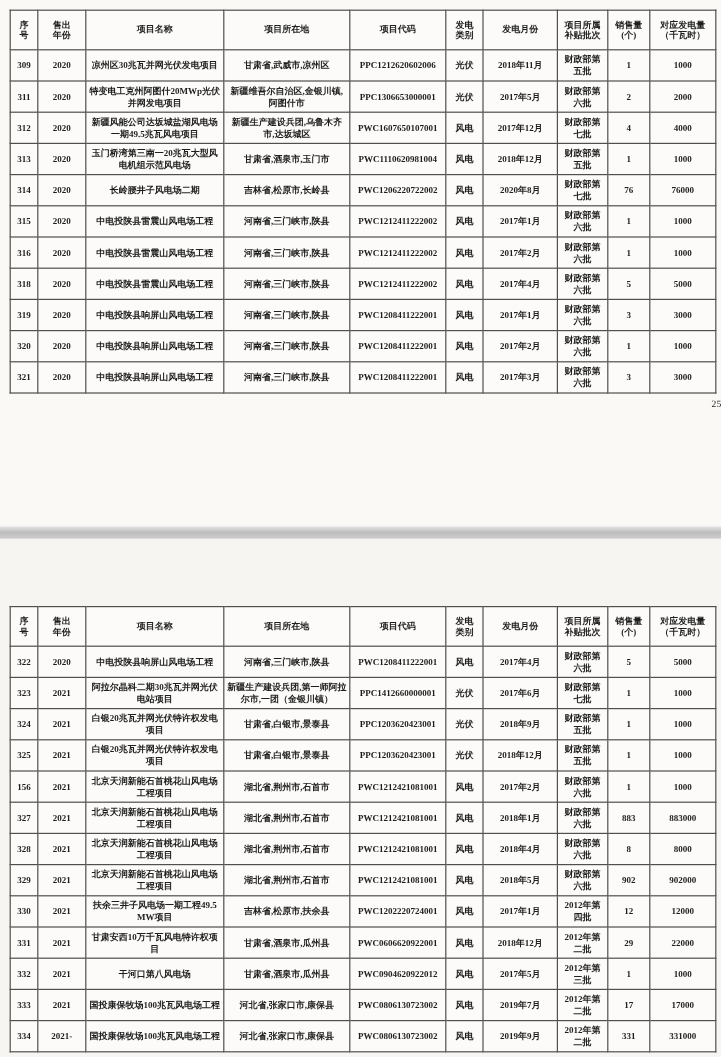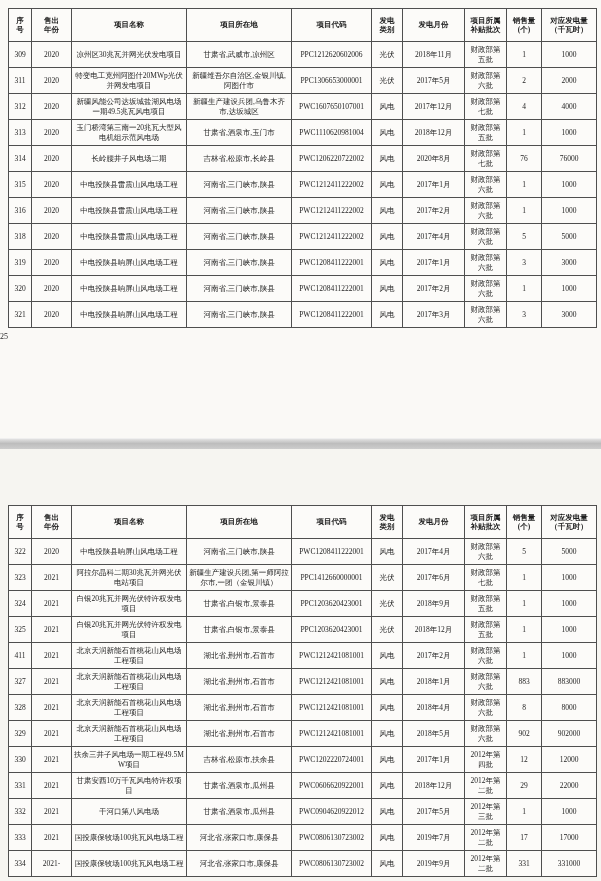--- a/index.html
+++ b/index.html
@@ -53,23 +53,23 @@
     font-size: 7.5px;
     line-height: 9.5px;
     overflow: hidden;
     word-break: break-all;
   }
   table.data-table th {
     font-weight: bold;
     white-space: pre-line;
     height: 30px;
   }
-  table.data-table tbody tr { height: 26px; }
+  table.data-table tbody tr { height: 26px; font-weight: bold; }
   .page-num {
-    text-align: left;
+    text-align: right;
     margin-top: 4px;
     font-size: 8px;
     color: #2a2a2a;
   }
 </style>
 </head>
 <body>
 
 <div class="canvas">
 
@@ -324,21 +324,21 @@
             <td>白银20兆瓦并网光伏特许权发电项目</td>
             <td>甘肃省,白银市,景泰县</td>
             <td>PPC1203620423001</td>
             <td>光伏</td>
             <td>2018年12月</td>
             <td>财政部第五批</td>
             <td>1</td>
             <td>1000</td>
           </tr>
           <tr>
-            <td>411</td>
+            <td>156</td>
             <td>2021</td>
             <td>北京天润新能石首桃花山风电场工程项目</td>
             <td>湖北省,荆州市,石首市</td>
             <td>PWC1212421081001</td>
             <td>风电</td>
             <td>2017年2月</td>
             <td>财政部第六批</td>
             <td>1</td>
             <td>1000</td>
           </tr>

